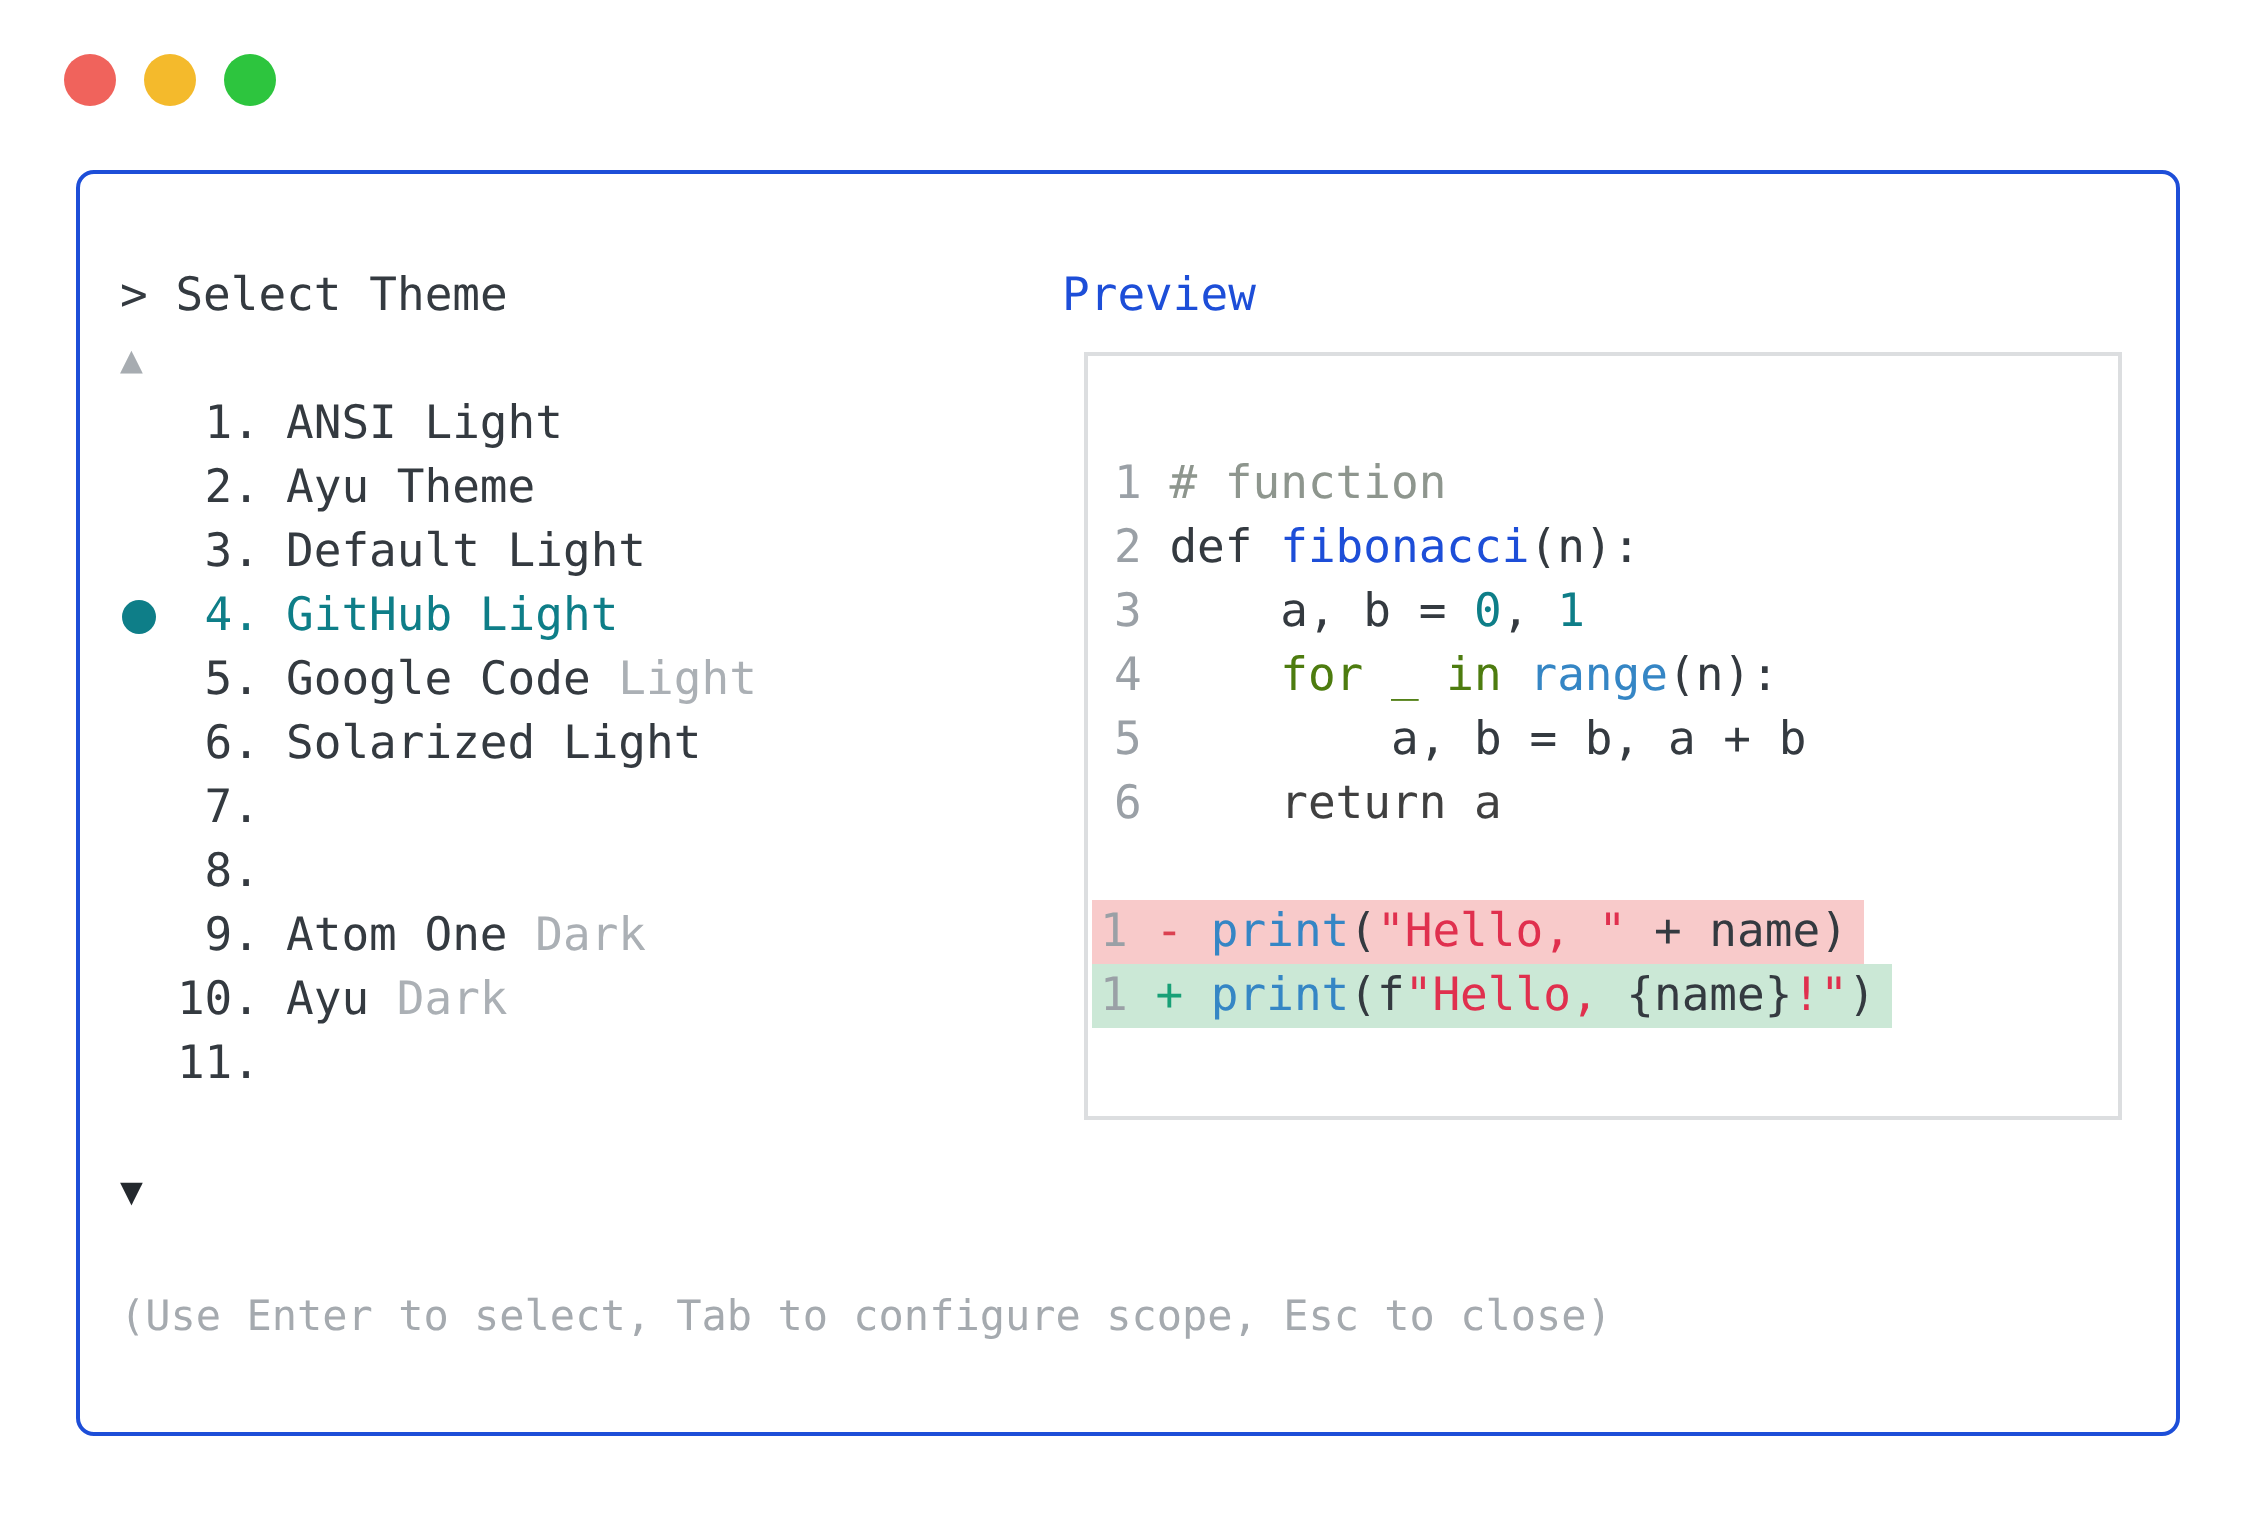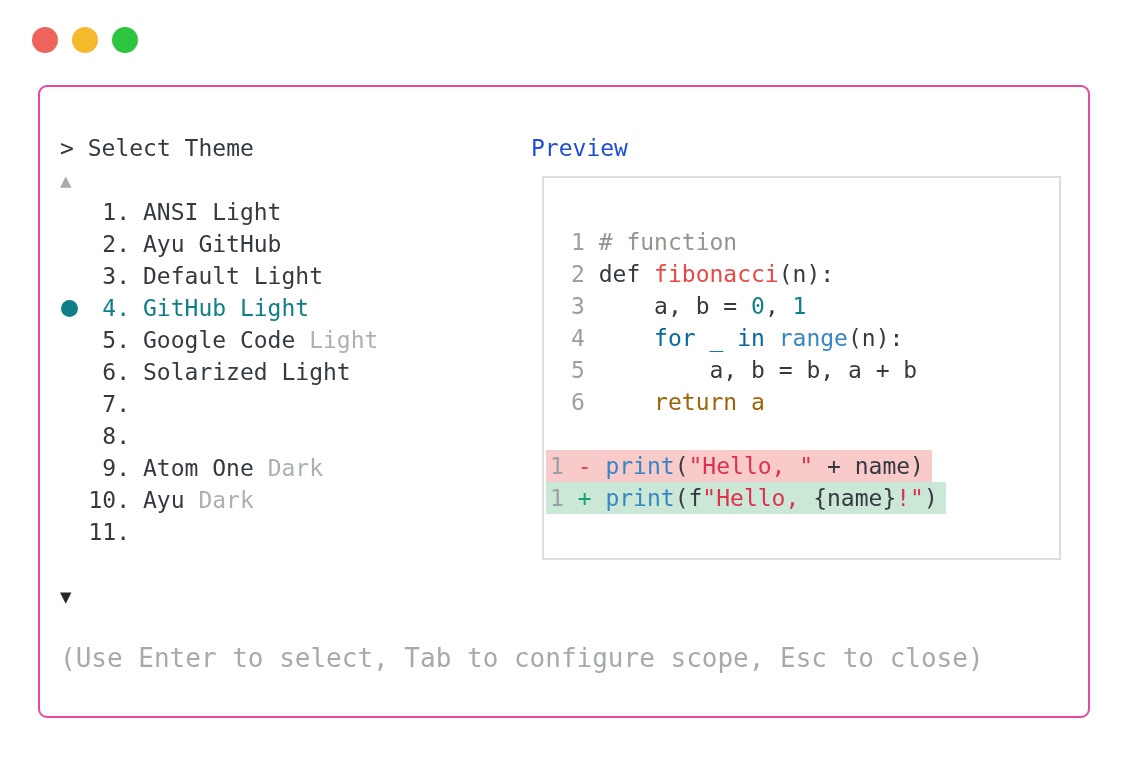--- a/index.html
+++ b/index.html
@@ -12,21 +12,21 @@
   }
   .traffic-lights {
     position: absolute; left: 32px; top: 27px;
     display: flex; gap: 14px;
   }
   .traffic-dot { width: 26px; height: 26px; border-radius: 50%; }
 
   .window {
     position: absolute; left: 38px; top: 85px;
     width: 1052px; height: 633px;
-    border: 2px solid #ec4899;
+    border: 2px solid #1d4ed8;
     border-radius: 9px;
     background: #ffffff;
     text-decoration: underline;
   }
 
   .prompt-row {
     position: absolute; left: 20px; top: 45px;
     font-size: 23px; line-height: 32px; color: #343a40;
     white-space: pre;
   }
@@ -46,39 +46,39 @@
     color: #343a40; white-space: pre;
   }
   .theme-row .marker { width: 28px; display: flex; align-items: center; }
   .theme-row .dot { width: 17px; height: 17px; border-radius: 50%; margin-left: 1px; }
   .theme-row .num { width: 42px; text-align: right; }
   .theme-row .name { margin-left: 13px; }
   .theme-row .muted-part { color: #abb0b5; }
 
   .footer-hint {
     position: absolute; left: 20px; top: 555px;
-    font-size: 26px; line-height: 32px; color: #a5aaaf;
+    font-size: 21px; line-height: 32px; color: #a5aaaf;
     white-space: pre;
   }
 
   .preview-label {
     position: absolute; left: 491px; top: 45px;
     font-size: 23px; line-height: 32px; color: #1d4ed8;
   }
   .preview-box {
     position: absolute; left: 502px; top: 89px;
     width: 519px; height: 384px;
     border: 2px solid #dcdee0;
     background: #ffffff;
     padding-top: 48px;
     overflow: hidden;
   }
   .code-line {
     height: 32px; font-size: 23px; line-height: 32px;
-    white-space: pre; padding-left: 27px;
+    white-space: pre; padding-left: 13px;
   }
   .blank-line { height: 32px; }
   .diff-line-wrap { height: 32px; padding-left: 2px; }
   .diff-line {
     display: inline-block;
     height: 32px; font-size: 23px; line-height: 32px;
     white-space: pre; padding: 0 8px 0 4px;
   }
 </style>
 </head>
@@ -91,46 +91,46 @@
 </div>
 
 <div class="window">
 
   <div class="prompt-row">&gt; Select Theme</div>
 
   <div class="scroll-up">▲</div>
 
   <div class="theme-list">
       <div class="theme-row"><span class="marker"></span><span class="num">1.</span><span class="name">ANSI Light</span></div>
-      <div class="theme-row"><span class="marker"></span><span class="num">2.</span><span class="name">Ayu GitHub</span></div>
+      <div class="theme-row"><span class="marker"></span><span class="num">2.</span><span class="name">Ayu Theme</span></div>
       <div class="theme-row"><span class="marker"></span><span class="num">3.</span><span class="name">Default Light</span></div>
       <div class="theme-row" style="color: rgb(14, 126, 136);"><span class="marker"><span class="dot" style="background: rgb(14, 126, 136);"></span></span><span class="num">4.</span><span class="name">GitHub Light</span></div>
       <div class="theme-row"><span class="marker"></span><span class="num">5.</span><span class="name">Google Code<span class="muted-part"> Light</span></span></div>
       <div class="theme-row"><span class="marker"></span><span class="num">6.</span><span class="name">Solarized Light</span></div>
       <div class="theme-row"><span class="marker"></span><span class="num">7.</span></div>
       <div class="theme-row"><span class="marker"></span><span class="num">8.</span></div>
       <div class="theme-row"><span class="marker"></span><span class="num">9.</span><span class="name">Atom One<span class="muted-part"> Dark</span></span></div>
       <div class="theme-row"><span class="marker"></span><span class="num">10.</span><span class="name">Ayu<span class="muted-part"> Dark</span></span></div>
       <div class="theme-row"><span class="marker"></span><span class="num">11.</span></div>
     </div>
 
   <div class="scroll-down">▼</div>
 
   <div class="footer-hint">(Use Enter to select, Tab to configure scope, Esc to close)</div>
 
   <div class="preview-label">Preview</div>
 
   <div class="preview-box">
     <div id="code-lines">
         <div class="code-line"><span style="color: rgb(154, 160, 166);">1 </span><span style="color: rgb(142, 150, 142);"># function</span></div>
-        <div class="code-line"><span style="color: rgb(154, 160, 166);">2 </span><span style="color: rgb(52, 58, 64);">def </span><span style="color: #ef4444; text-align: right;">fibonacci</span><span style="color: rgb(52, 58, 64);">(n):</span></div>
+        <div class="code-line"><span style="color: rgb(154, 160, 166);">2 </span><span style="color: rgb(52, 58, 64);">def </span><span style="color: #1d4ed8; text-align: right;">fibonacci</span><span style="color: rgb(52, 58, 64);">(n):</span></div>
         <div class="code-line"><span style="color: rgb(154, 160, 166);">3 </span><span style="color: rgb(52, 58, 64);">    a, b = </span><span style="color: rgb(14, 126, 136);">0</span><span style="color: rgb(52, 58, 64);">, </span><span style="color: rgb(14, 126, 136);">1</span></div>
-        <div class="code-line"><span style="color: rgb(154, 160, 166);">4 </span><span style="color: #0369a1;">    for _ in </span><span style="color: rgb(53, 134, 197);">range</span><span style="color: rgb(52, 58, 64);">(n):</span></div>
+        <div class="code-line"><span style="color: rgb(154, 160, 166);">4 </span><span style="color: #4d7c0f;">    for _ in </span><span style="color: rgb(53, 134, 197);">range</span><span style="color: rgb(52, 58, 64);">(n):</span></div>
         <div class="code-line"><span style="color: rgb(154, 160, 166);">5 </span><span style="color: rgb(52, 58, 64);">        a, b = b, a + b</span></div>
-        <div class="code-line"><span style="color: rgb(154, 160, 166);">6 </span><span style="color: #a16207;">    return a</span></div>
+        <div class="code-line"><span style="color: rgb(154, 160, 166);">6 </span><span style="color: #404040;">    return a</span></div>
       </div>
     <div class="blank-line"></div>
     <div id="diff-lines">
         <div class="diff-line-wrap"><div class="diff-line" style="background: rgb(248, 202, 202);"><span style="color: rgb(154, 160, 166);">1 </span><span style="color: rgb(219, 65, 80);">- </span><span style="color: rgb(53, 134, 197);">print</span><span style="color: rgb(52, 58, 64);">(</span><span style="color: rgb(224, 48, 78);">"Hello, "</span><span style="color: rgb(52, 58, 64);"> + name)</span></div></div>
         <div class="diff-line-wrap"><div class="diff-line" style="background: rgb(203, 232, 214);"><span style="color: rgb(154, 160, 166);">1 </span><span style="color: rgb(24, 160, 119);">+ </span><span style="color: rgb(53, 134, 197);">print</span><span style="color: rgb(52, 58, 64);">(f</span><span style="color: rgb(224, 48, 78);">"Hello, </span><span style="color: rgb(52, 58, 64);">{name}</span><span style="color: rgb(224, 48, 78);">!"</span><span style="color: rgb(52, 58, 64);">)</span></div></div>
       </div>
   </div>
 
 </div>
 

